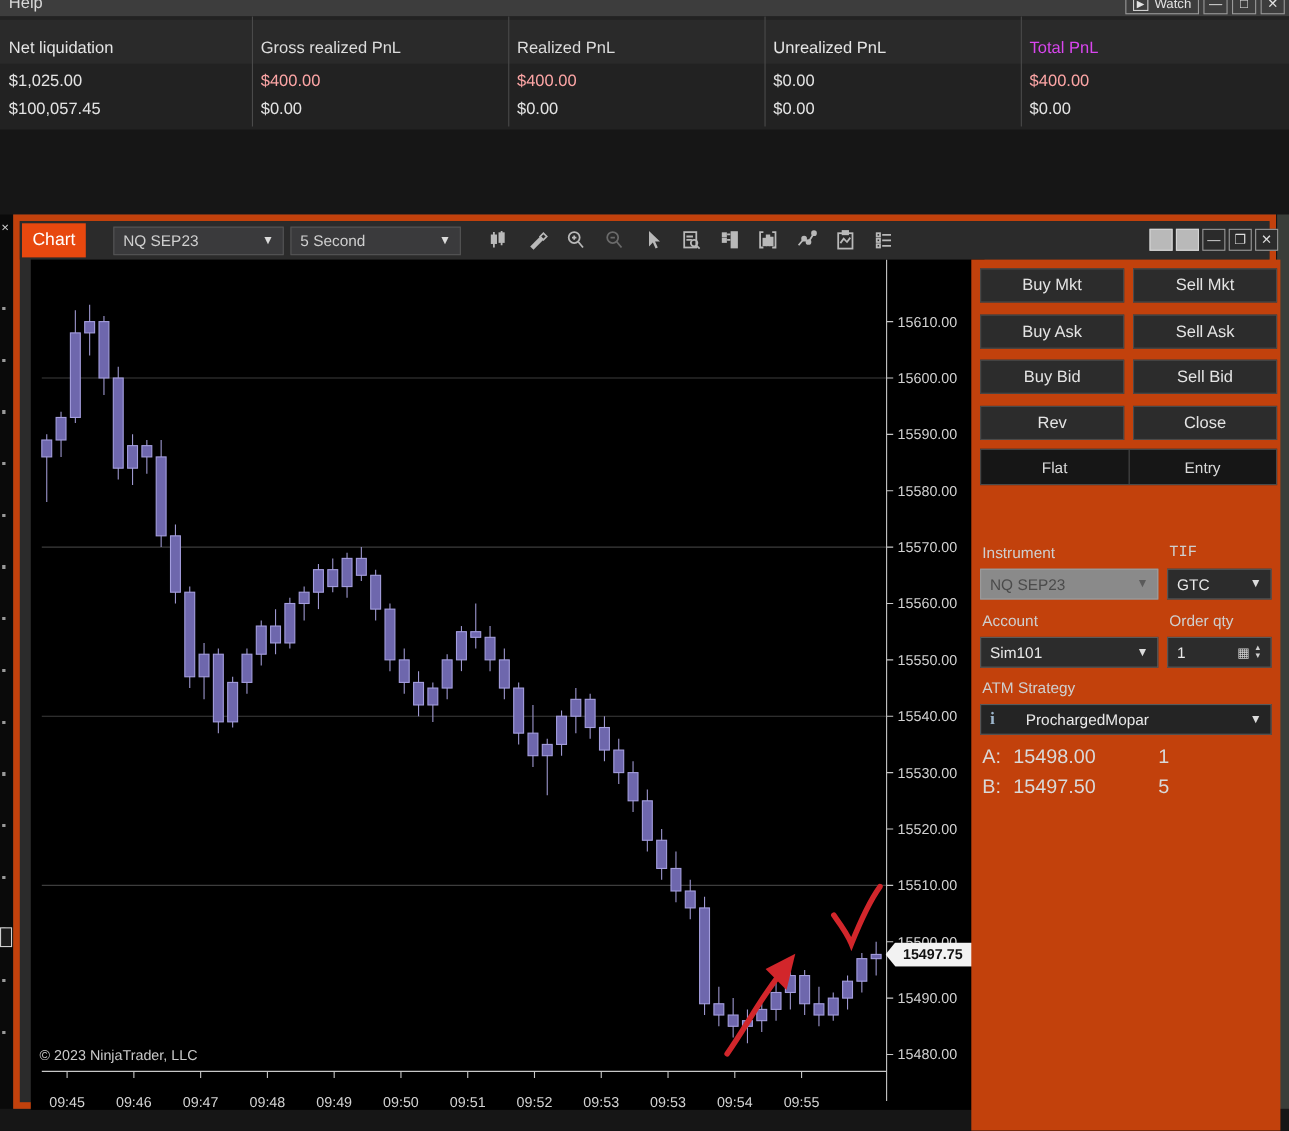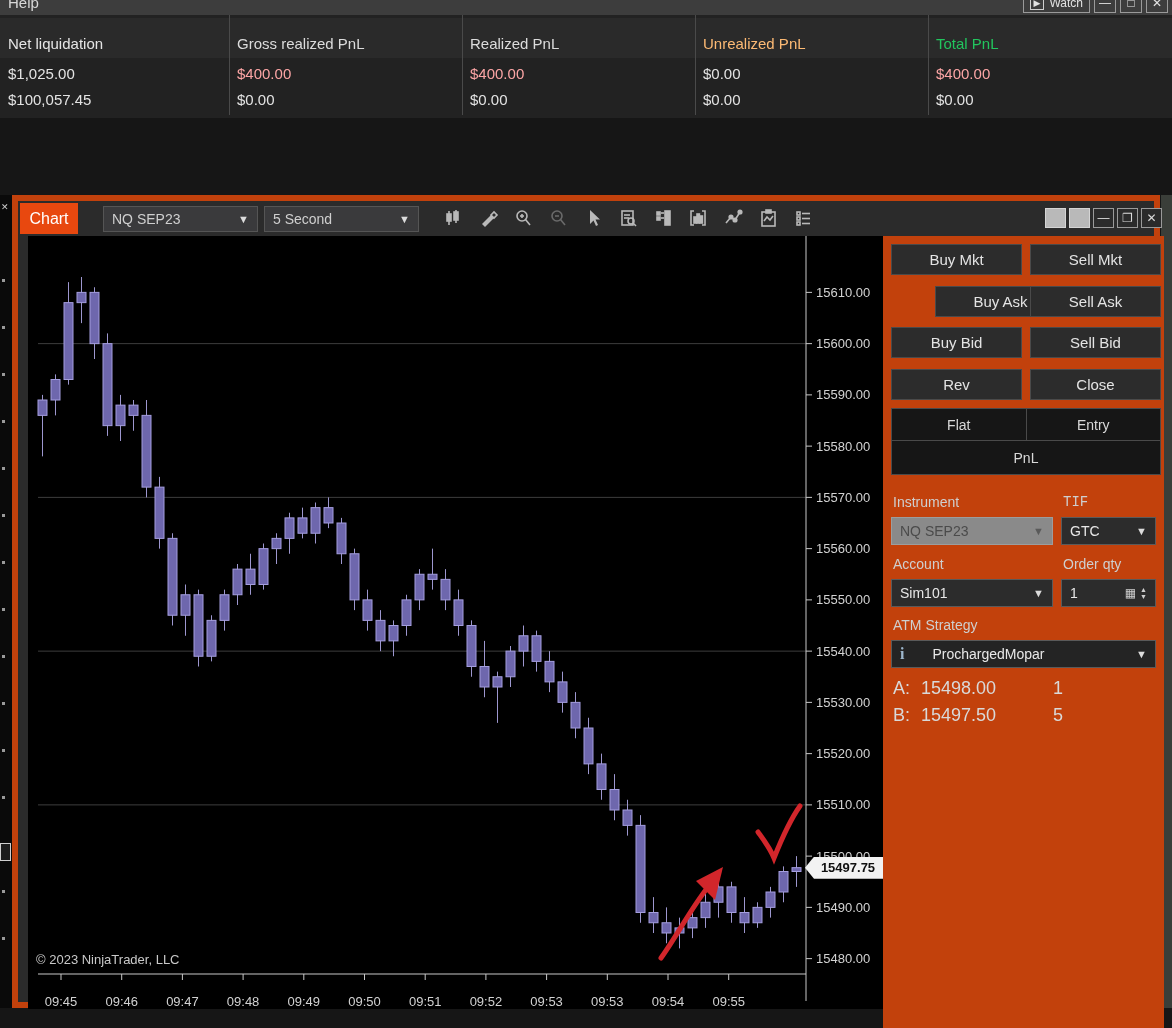--- a/index.html
+++ b/index.html
@@ -101,22 +101,22 @@
   <div class="abs acct">
     <div class="acct-head"></div>
     <div id="acct-cells">
         <div class="acct-col" style="left: 229px;"></div>
         <div class="acct-col" style="left: 462px;"></div>
         <div class="acct-col" style="left: 695px;"></div>
         <div class="acct-col" style="left: 928px;"></div>
         <div class="acct-cell" style="left: 8px; top: 20px; color: #e5e5e5;">Net liquidation</div>
         <div class="acct-cell" style="left: 237px; top: 20px; color: rgb(220, 220, 220);">Gross realized PnL</div>
         <div class="acct-cell" style="left: 470px; top: 20px; color: rgb(220, 220, 220);">Realized PnL</div>
-        <div class="acct-cell" style="left: 703px; top: 20px; color: #fdba74;">Unrealized PnL</div>
-        <div class="acct-cell" style="left: 936px; top: 20px; color: #22c55e;">Total PnL</div>
+        <div class="acct-cell" style="left: 703px; top: 20px; color: #e5e5e5;">Unrealized PnL</div>
+        <div class="acct-cell" style="left: 936px; top: 20px; color: #d946ef;">Total PnL</div>
         <div class="acct-cell val-white" style="left: 8px; top: 50px;">$1,025.00</div>
         <div class="acct-cell val-green" style="left: 237px; top: 50px;">$400.00</div>
         <div class="acct-cell val-green" style="left: 470px; top: 50px;">$400.00</div>
         <div class="acct-cell val-white" style="left: 703px; top: 50px;">$0.00</div>
         <div class="acct-cell val-green" style="left: 936px; top: 50px;">$400.00</div>
         <div class="acct-cell val-white" style="left: 8px; top: 76px;">$100,057.45</div>
         <div class="acct-cell val-white" style="left: 237px; top: 76px;">$0.00</div>
         <div class="acct-cell val-white" style="left: 470px; top: 76px;">$0.00</div>
         <div class="acct-cell val-white" style="left: 703px; top: 76px;">$0.00</div>
         <div class="acct-cell val-white" style="left: 936px; top: 76px;">$0.00</div>
@@ -423,34 +423,31 @@
           <path d="M 730 596 C 735 603 742 612 746 622 C 752 607 762 584 772 570" stroke="#d2262b" stroke-width="5" fill="none" stroke-linecap="round"></path>
         </svg>
       <div class="copyright">© 2023 NinjaTrader, LLC</div>
       <div class="price-marker" id="price-marker" style="top: 620.656px;">15497.75</div>
     </div>
 
     <div class="panel">
       <div id="order-buttons">
           <div class="ord-btn" style="left: 8px; top: 8px;">Buy Mkt</div>
           <div class="ord-btn" style="left: 147px; top: 8px;">Sell Mkt</div>
-          <div class="ord-btn" style="left: 8px; top: 50px; margin-left: 44px;">Buy Ask</div>
+          <div class="ord-btn" style="left: 8px; top: 50px;">Buy Ask</div>
           <div class="ord-btn" style="left: 147px; top: 50px;">Sell Ask</div>
           <div class="ord-btn" style="left: 8px; top: 91px;">Buy Bid</div>
           <div class="ord-btn" style="left: 147px; top: 91px;">Sell Bid</div>
           <div class="ord-btn" style="left: 8px; top: 133px;">Rev</div>
           <div class="ord-btn" style="left: 147px; top: 133px;">Close</div>
         </div>
       <div class="mode-row" style="top:172px;">
         <div class="mode-cell">Flat</div>
         <div class="mode-cell">Entry</div>
       </div>
-      <div class="mode-row" style="top:204px; height:35px;">
-        <div class="mode-cell">PnL</div>
-      </div>
 
       <div class="plabel" style="left:10px; top:258px;">Instrument</div>
       <div class="plabel" style="left:180px; top:258px;font-family:Liberation Mono, monospace;">TIF</div>
       <div class="pdd disabled" style="left:8px; top:281px; width:162px;">
         <span>NQ SEP23</span>
         <span class="chev">▼</span>
       </div>
       <div class="pdd" style="left:178px; top:281px; width:95px;">
         <span>GTC</span>
         <span class="chev">▼</span>

